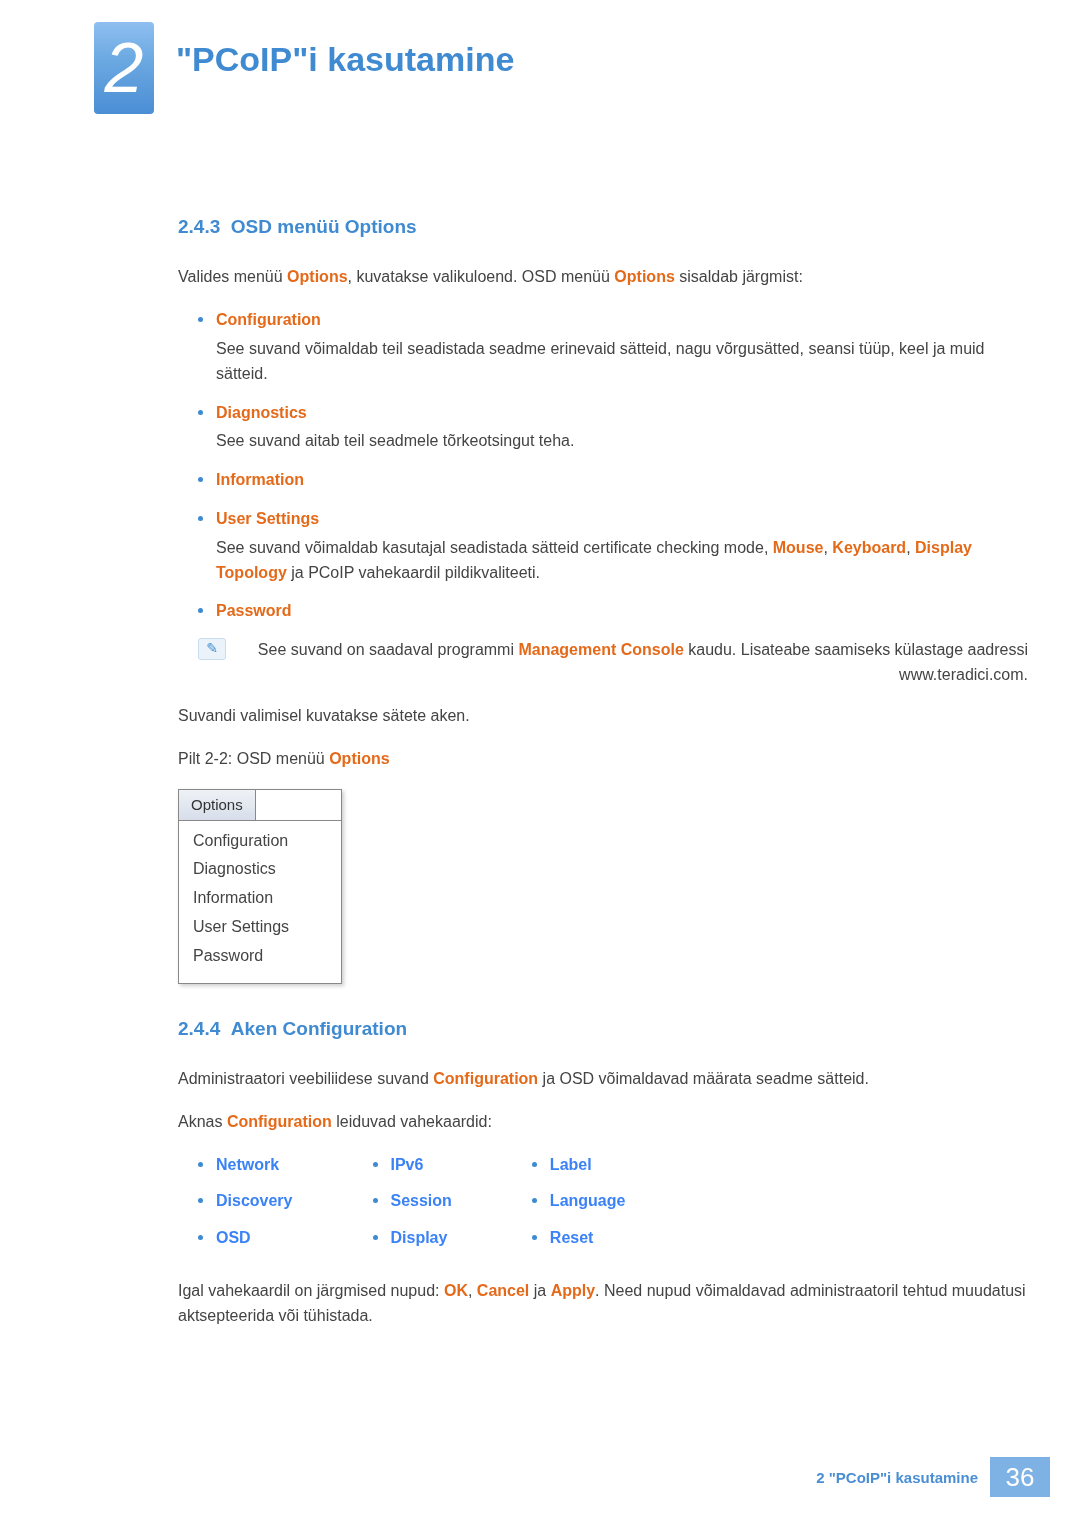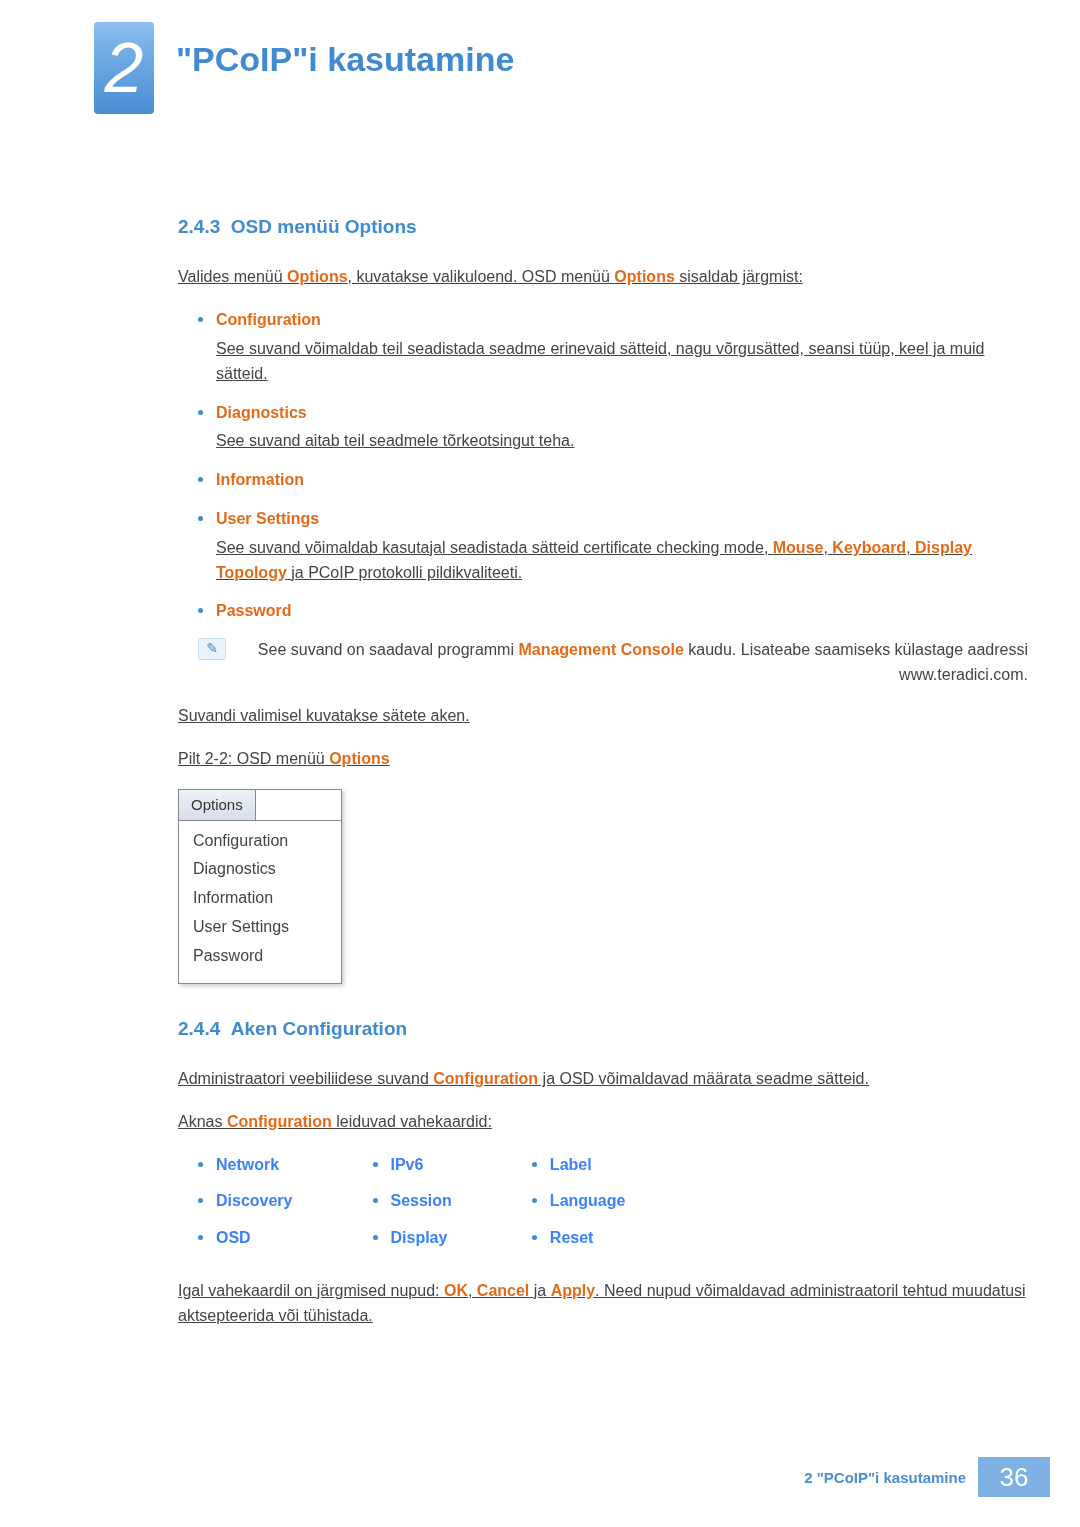--- a/index.html
+++ b/index.html
@@ -46,34 +46,34 @@
     line-height: 1.55;
     color: #444;
     margin-top: 24px;
   }
   .section-head {
     color: #3f8ad0;
     font-size: 19px;
     font-weight: 700;
     margin-bottom: 24px;
   }
-  .body-p { margin-bottom: 18px; text-decoration: underline; }
+  .body-p { margin-bottom: 18px; }
   .orange { color: #e46a1a; font-weight: 700; }
   ul.opts { list-style: none; margin-left: 20px; margin-bottom: 10px; }
   ul.opts > li { margin-bottom: 14px; position: relative; padding-left: 18px; }
   ul.opts > li::before {
     content: "";
     position: absolute;
     left: 0; top: 9px;
     width: 5px; height: 5px;
     border-radius: 50%;
     background: #3f8ad0;
   }
   ul.opts .title { color: #e46a1a; font-weight: 700; display: block; margin-bottom: 4px; }
-  ul.opts .desc { display: block; text-decoration: underline; }
+  ul.opts .desc { display: block; }
   .note-row { display: flex; gap: 14px; margin: 10px 0 16px 20px; align-items: flex-start; }
   .note-icon {
     width: 28px; height: 22px; background: #eaf2fa; border: 1px solid #c7dcef;
     border-radius: 3px; display: flex; align-items: center; justify-content: center;
     color: #3f8ad0; font-size: 14px;
   }
   .note-text { flex: 1; text-align: right; }
   .menu-shot {
     margin: 8px 0 30px 0;
     border: 1px solid #888;
@@ -122,21 +122,21 @@
   }
   .footer-text {
     color: #4a8ed4;
     font-size: 15px;
     font-weight: 700;
     padding-right: 12px;
   }
   .footer-num {
     background: #7fb2e4;
     color: #fff;
-    width: 72px; height: 40px;
+    width: 60px; height: 40px;
     display: flex; align-items: center; justify-content: center;
     font-size: 26px;
     font-weight: 300;
   }
 </style>
 </head>
 <body>
 
 <div class="chapter-tab">
   <span>2</span>
@@ -161,21 +161,21 @@
     <li>
       <span class="title">Diagnostics</span>
       <span class="desc">See suvand aitab teil seadmele tõrkeotsingut teha.</span>
     </li>
     <li>
       <span class="title">Information</span>
     </li>
     <li>
       <span class="title">User Settings</span>
       <span class="desc">
-        <span>See suvand võimaldab kasutajal seadistada sätteid certificate checking mode, </span><span class="orange">Mouse</span><span>, </span><span class="orange">Keyboard</span><span>, </span><span class="orange">Display Topology</span><span> ja PCoIP protokolli pildikvaliteeti.</span>
+        <span>See suvand võimaldab kasutajal seadistada sätteid certificate checking mode, </span><span class="orange">Mouse</span><span>, </span><span class="orange">Keyboard</span><span>, </span><span class="orange">Display Topology</span><span> ja PCoIP vahekaardil pildikvaliteeti.</span>
       </span>
     </li>
     <li>
       <span class="title">Password</span>
     </li>
   </ul>
 
   <div class="note-row">
     <div class="note-icon">✎</div>
     <div class="note-text">

